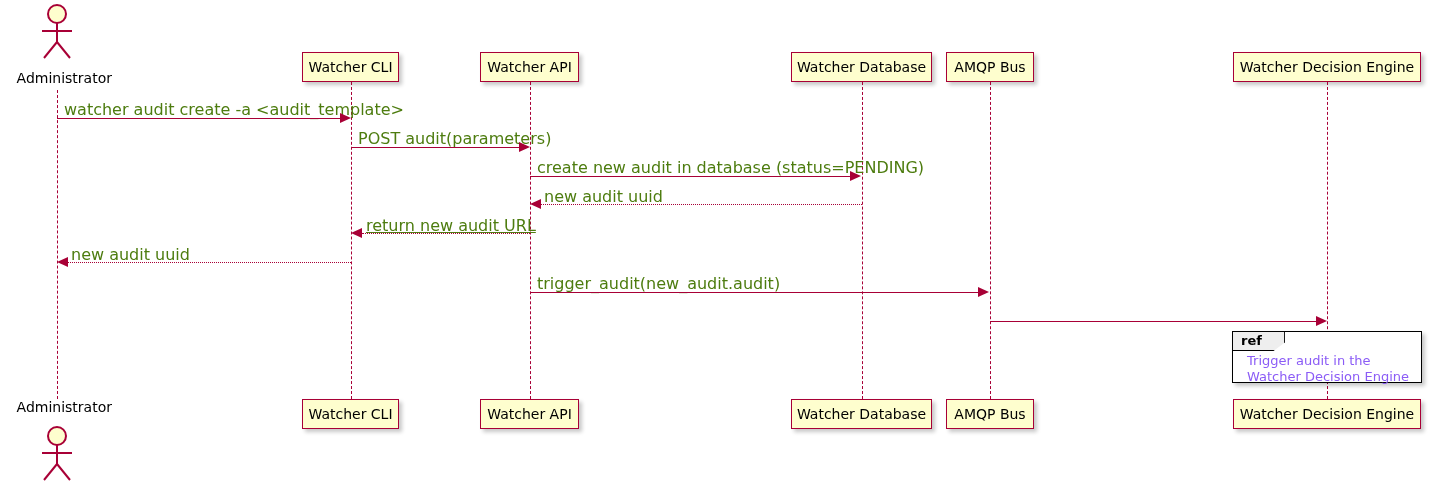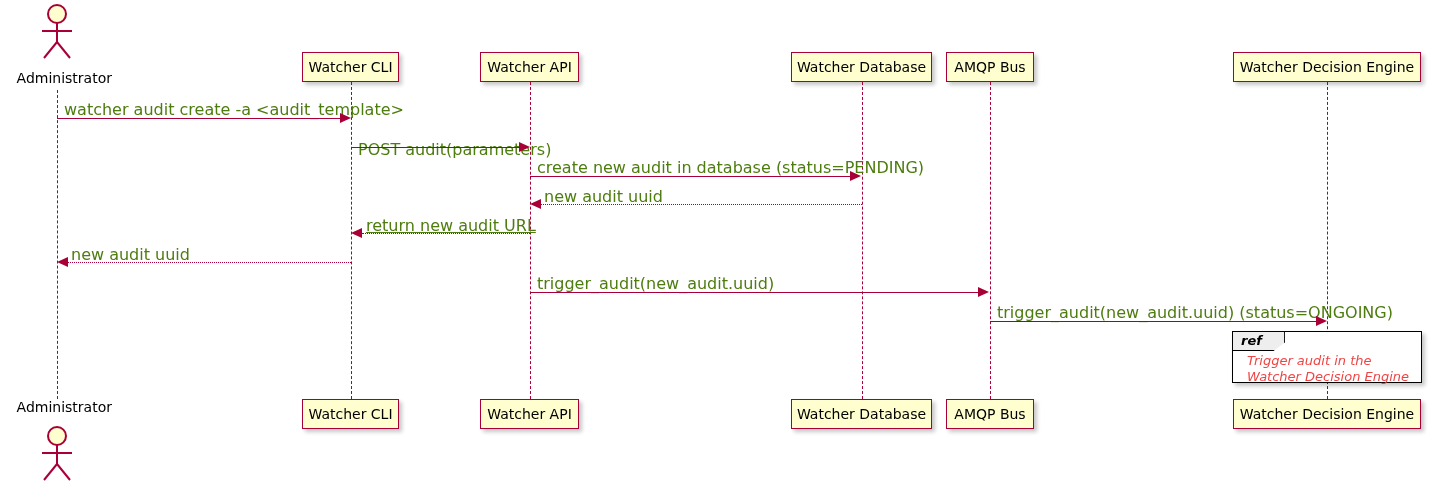--- a/index.html
+++ b/index.html
@@ -74,42 +74,41 @@
     border-top: 5px solid transparent;
     border-bottom: 5px solid transparent;
     border-right: 11px solid #A80036;
   }
   .ref-frame {
     position: absolute;
     box-sizing: border-box;
     background: #FFFFFF;
     border: 1.5px solid #000000;
     box-shadow: 3px 3px 4px rgba(0,0,0,0.22);
-    font-style: italic;
   }
   .ref-tab {
     position: absolute;
     left: 0; top: 0;
     box-sizing: border-box;
     background: #EEEEEE;
     border-right: 1.5px solid #000000;
     border-bottom: 1.5px solid #000000;
     font-size: 13px;
     font-weight: bold;
     color: #000000;
     padding: 2px 22px 2px 8px;
     line-height: 14px;
     clip-path: polygon(0 0, 100% 0, 100% 55%, 78% 100%, 0 100%);
   }
   .ref-body {
     position: absolute;
     left: 14px;
     top: 22px;
     font-size: 13px;
-    color: #ef4444;
+    color: #8b5cf6;
     line-height: 16px;
     white-space: pre-line;
   }
   .actor-figure { position: absolute; }
 </style>
 </head>
 <body>
 
 <div id="diagram">
 
@@ -159,45 +158,44 @@
   <div class="lifeline" style="left:351px; top:82px; height:317px;"></div>
   <div class="lifeline" style="left:530px; top:82px; height:317px;"></div>
   <div class="lifeline" style="left:862px; top:82px; height:317px;"></div>
   <div class="lifeline" style="left:990px; top:82px; height:317px;"></div>
   <div class="lifeline" style="left:1327px; top:82px; height:317px;"></div>
 
   <div class="msg-label" style="left:64px; top:102px;">watcher audit create -a &lt;audit_template&gt;</div>
   <div class="arrow-line" style="left:57px; top:118px; width:284px;"></div>
   <div class="arrow-head right" style="left:340px; top:113px;"></div>
 
-  <div class="msg-label" style="left:358px; top:131px;margin-top:11px;">POST audit(parameters)</div>
+  <div class="msg-label" style="left:358px; top:131px;">POST audit(parameters)</div>
   <div class="arrow-line" style="left:351px; top:147px; width:169px;"></div>
   <div class="arrow-head right" style="left:519px; top:142px;"></div>
 
   <div class="msg-label" style="left:537px; top:160px;text-align:right;">create new audit in database (status=PENDING)</div>
   <div class="arrow-line" style="left:530px; top:176px; width:321px;"></div>
   <div class="arrow-head right" style="left:850px; top:171px;"></div>
 
   <div class="msg-label" style="left:544px; top:189px;">new audit uuid</div>
   <div class="arrow-line dotted" style="left:541px; top:204px; width:321px;"></div>
   <div class="arrow-head left" style="left:530px; top:199px;"></div>
 
   <div class="msg-label" style="left:366px; top:218px;text-decoration:underline;">return new audit URL</div>
   <div class="arrow-line dotted" style="left:362px; top:233px; width:168px;"></div>
   <div class="arrow-head left" style="left:351px; top:228px;"></div>
 
   <div class="msg-label" style="left:71px; top:247px;">new audit uuid</div>
   <div class="arrow-line dotted" style="left:68px; top:262px; width:283px;"></div>
   <div class="arrow-head left" style="left:57px; top:257px;"></div>
 
-  <div class="msg-label" style="left:537px; top:276px;">trigger_audit(new_audit.uuid)</div>
+  <div class="msg-label" style="left:537px; top:276px;">trigger_audit(new_audit.audit)</div>
   <div class="arrow-line" style="left:530px; top:292px; width:449px;"></div>
   <div class="arrow-head right" style="left:978px; top:287px;"></div>
 
-  <div class="msg-label" style="left:997px; top:305px;">trigger_audit(new_audit.uuid) (status=ONGOING)</div>
   <div class="arrow-line" style="left:990px; top:321px; width:327px;"></div>
   <div class="arrow-head right" style="left:1316px; top:316px;"></div>
 
   <div class="ref-frame" style="left:1232px; top:331px; width:190px; height:52px;">
     <div class="ref-tab">ref</div>
     <div class="ref-body" style="top:21px;">Trigger audit in the</div>
     <div class="ref-body" style="top:37px;">Watcher Decision Engine</div>
   </div>
 
 </div>

